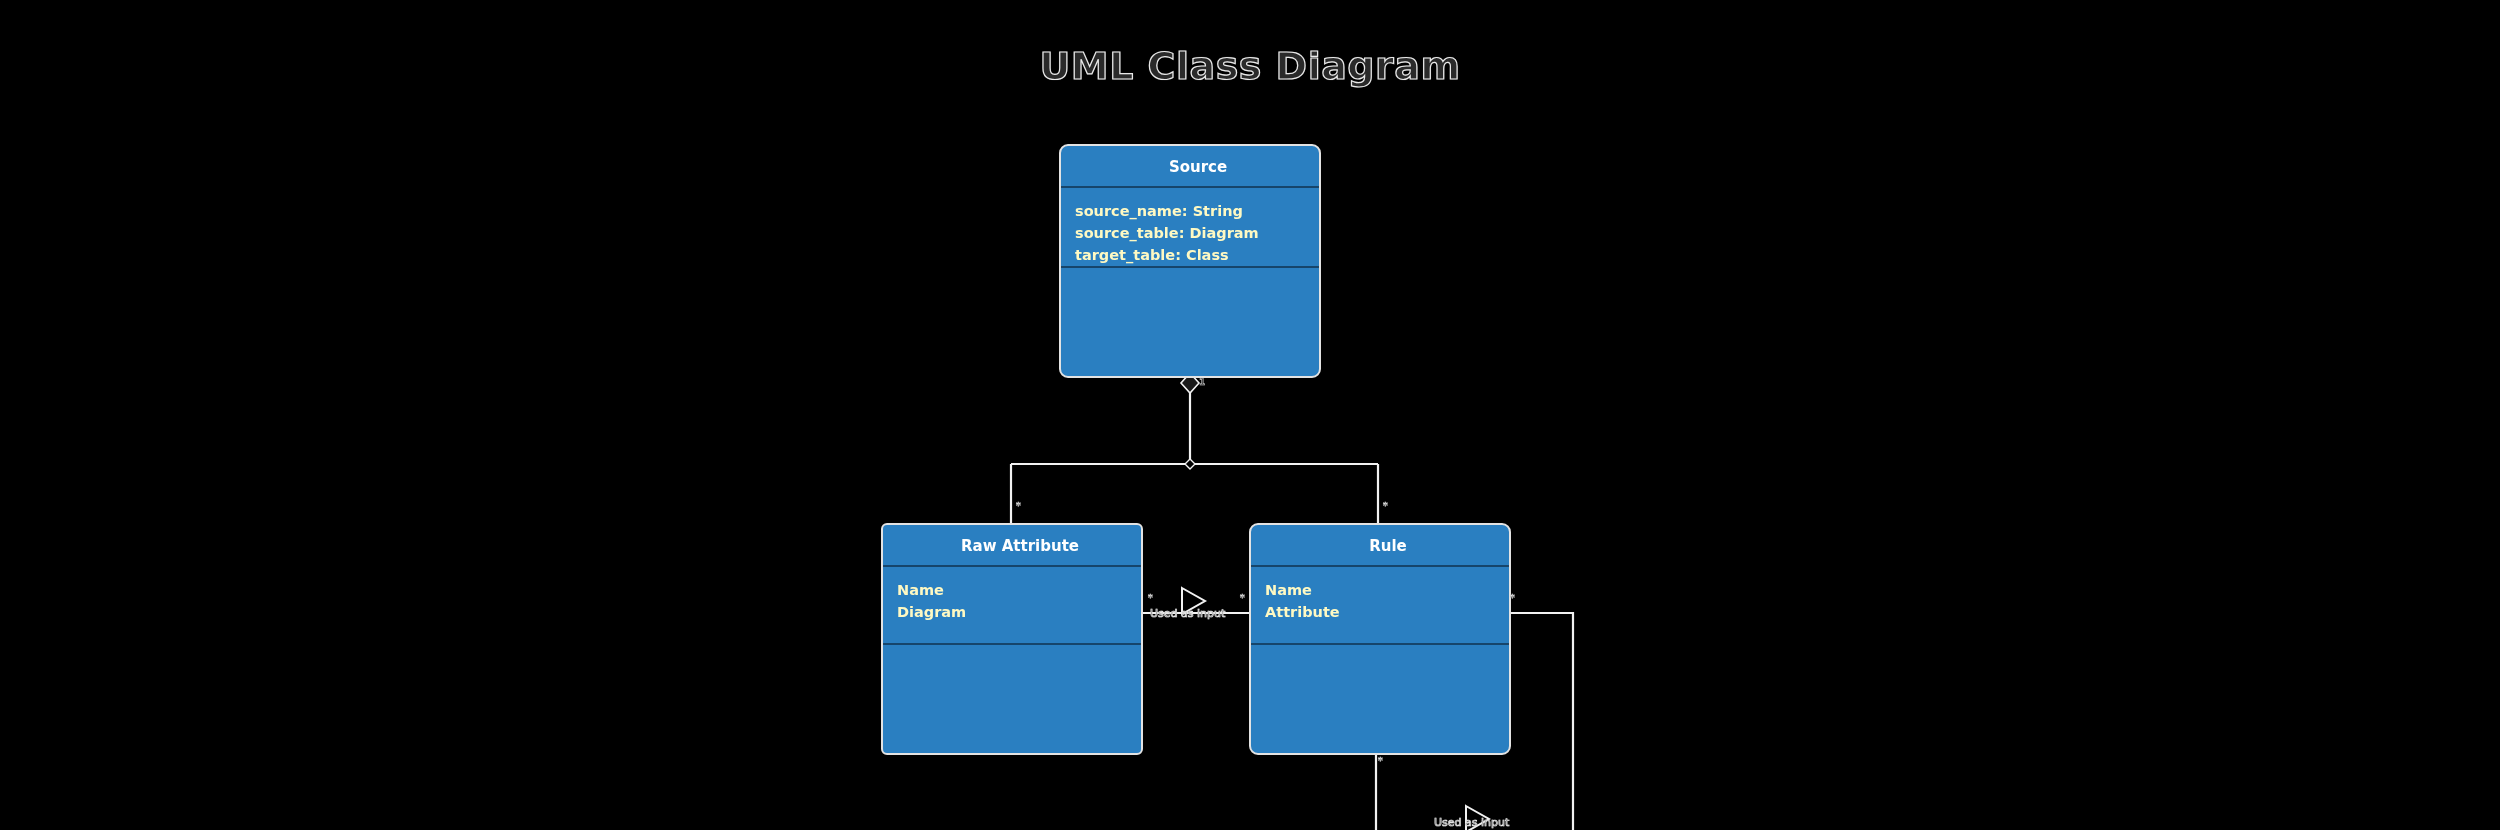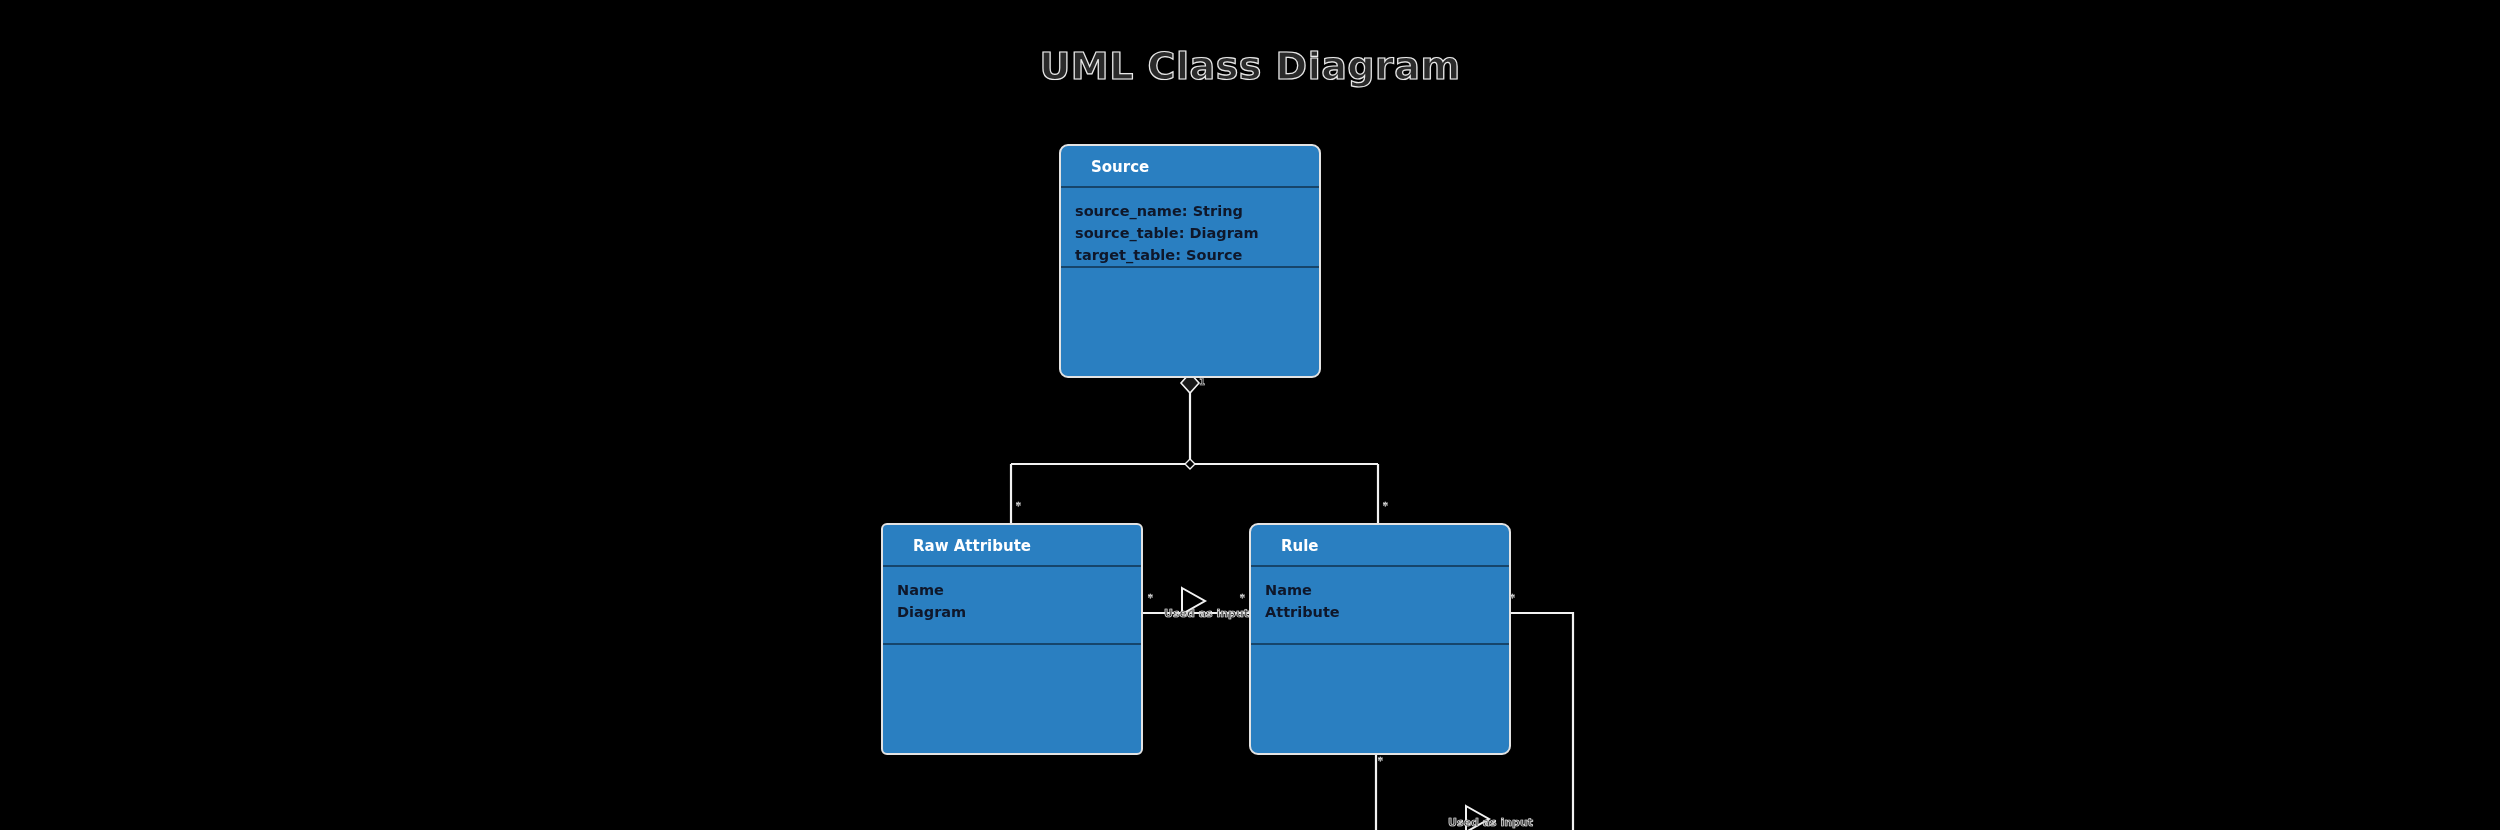--- a/index.html
+++ b/index.html
@@ -58,28 +58,29 @@
     z-index: 5;
   }
   .uml-name {
     color: #ffffff;
     font-weight: bold;
     font-size: 15px;
     padding: 12px 14px 12px 30px;
     border-bottom: 2px solid #16456b;
     box-sizing: border-box;
     white-space: nowrap;
+    text-align: center;
   }
   .uml-attrs {
     padding: 12px 14px 12px 14px;
     border-bottom: 2px solid #16456b;
     box-sizing: border-box;
   }
   .uml-attrs .attr-line {
-    color: #0f172a;
+    color: #fef9c3;
     font-weight: bold;
     font-size: 14.5px;
     line-height: 22px;
     white-space: nowrap;
   }
   .uml-methods {
     box-sizing: border-box;
   }
 
   
@@ -95,28 +96,27 @@
 
   #class-rule { left: 1249px; top: 507px; width: 262px; height: 232px; }
   #class-rule .uml-name    { height: 42px; }
   #class-rule .uml-attrs   { height: 78px; }
   #class-rule .uml-methods { height: 108px; }
 
   
   .edge-label {
     position: absolute;
     font-size: 11px;
-    font-weight: bold;
+    font-weight: normal;
     color: #2d2d2d;
     -webkit-text-stroke: 0.7px #e7e7e7;
     text-shadow: 0 0 1px #9a9a9a;
     white-space: nowrap;
     z-index: 6;
     user-select: none;
-    margin-left: 14px;
   }
   .mult-label {
     position: absolute;
     font-size: 9px;
     font-weight: bold;
     color: #3a3a3a;
     -webkit-text-stroke: 0.5px #dcdcdc;
     white-space: nowrap;
     z-index: 6;
     user-select: none;
@@ -161,21 +161,21 @@
       <path d="M 1511 597 L 1573 597 L 1573 815 L 1376 815 L 1376 739" stroke="#f2f2f2" stroke-width="2.2" fill="none"></path>
       <polygon points="1466,790 1489,803 1466,816" fill="#000000" stroke="#f2f2f2" stroke-width="2"></polygon>
     </g>
   </svg>
 
   <div class="uml-class" id="class-source">
     <div class="uml-name">Source</div>
     <div class="uml-attrs">
       <div class="attr-line">source_name: String</div>
       <div class="attr-line">source_table: Diagram</div>
-      <div class="attr-line">target_table: Source</div>
+      <div class="attr-line">target_table: Class</div>
     </div>
     <div class="uml-methods"></div>
   </div>
 
   <div class="uml-class" id="class-raw-attribute">
     <div class="uml-name">Raw Attribute</div>
     <div class="uml-attrs">
       <div class="attr-line">Name</div>
       <div class="attr-line">Diagram</div>
     </div>

